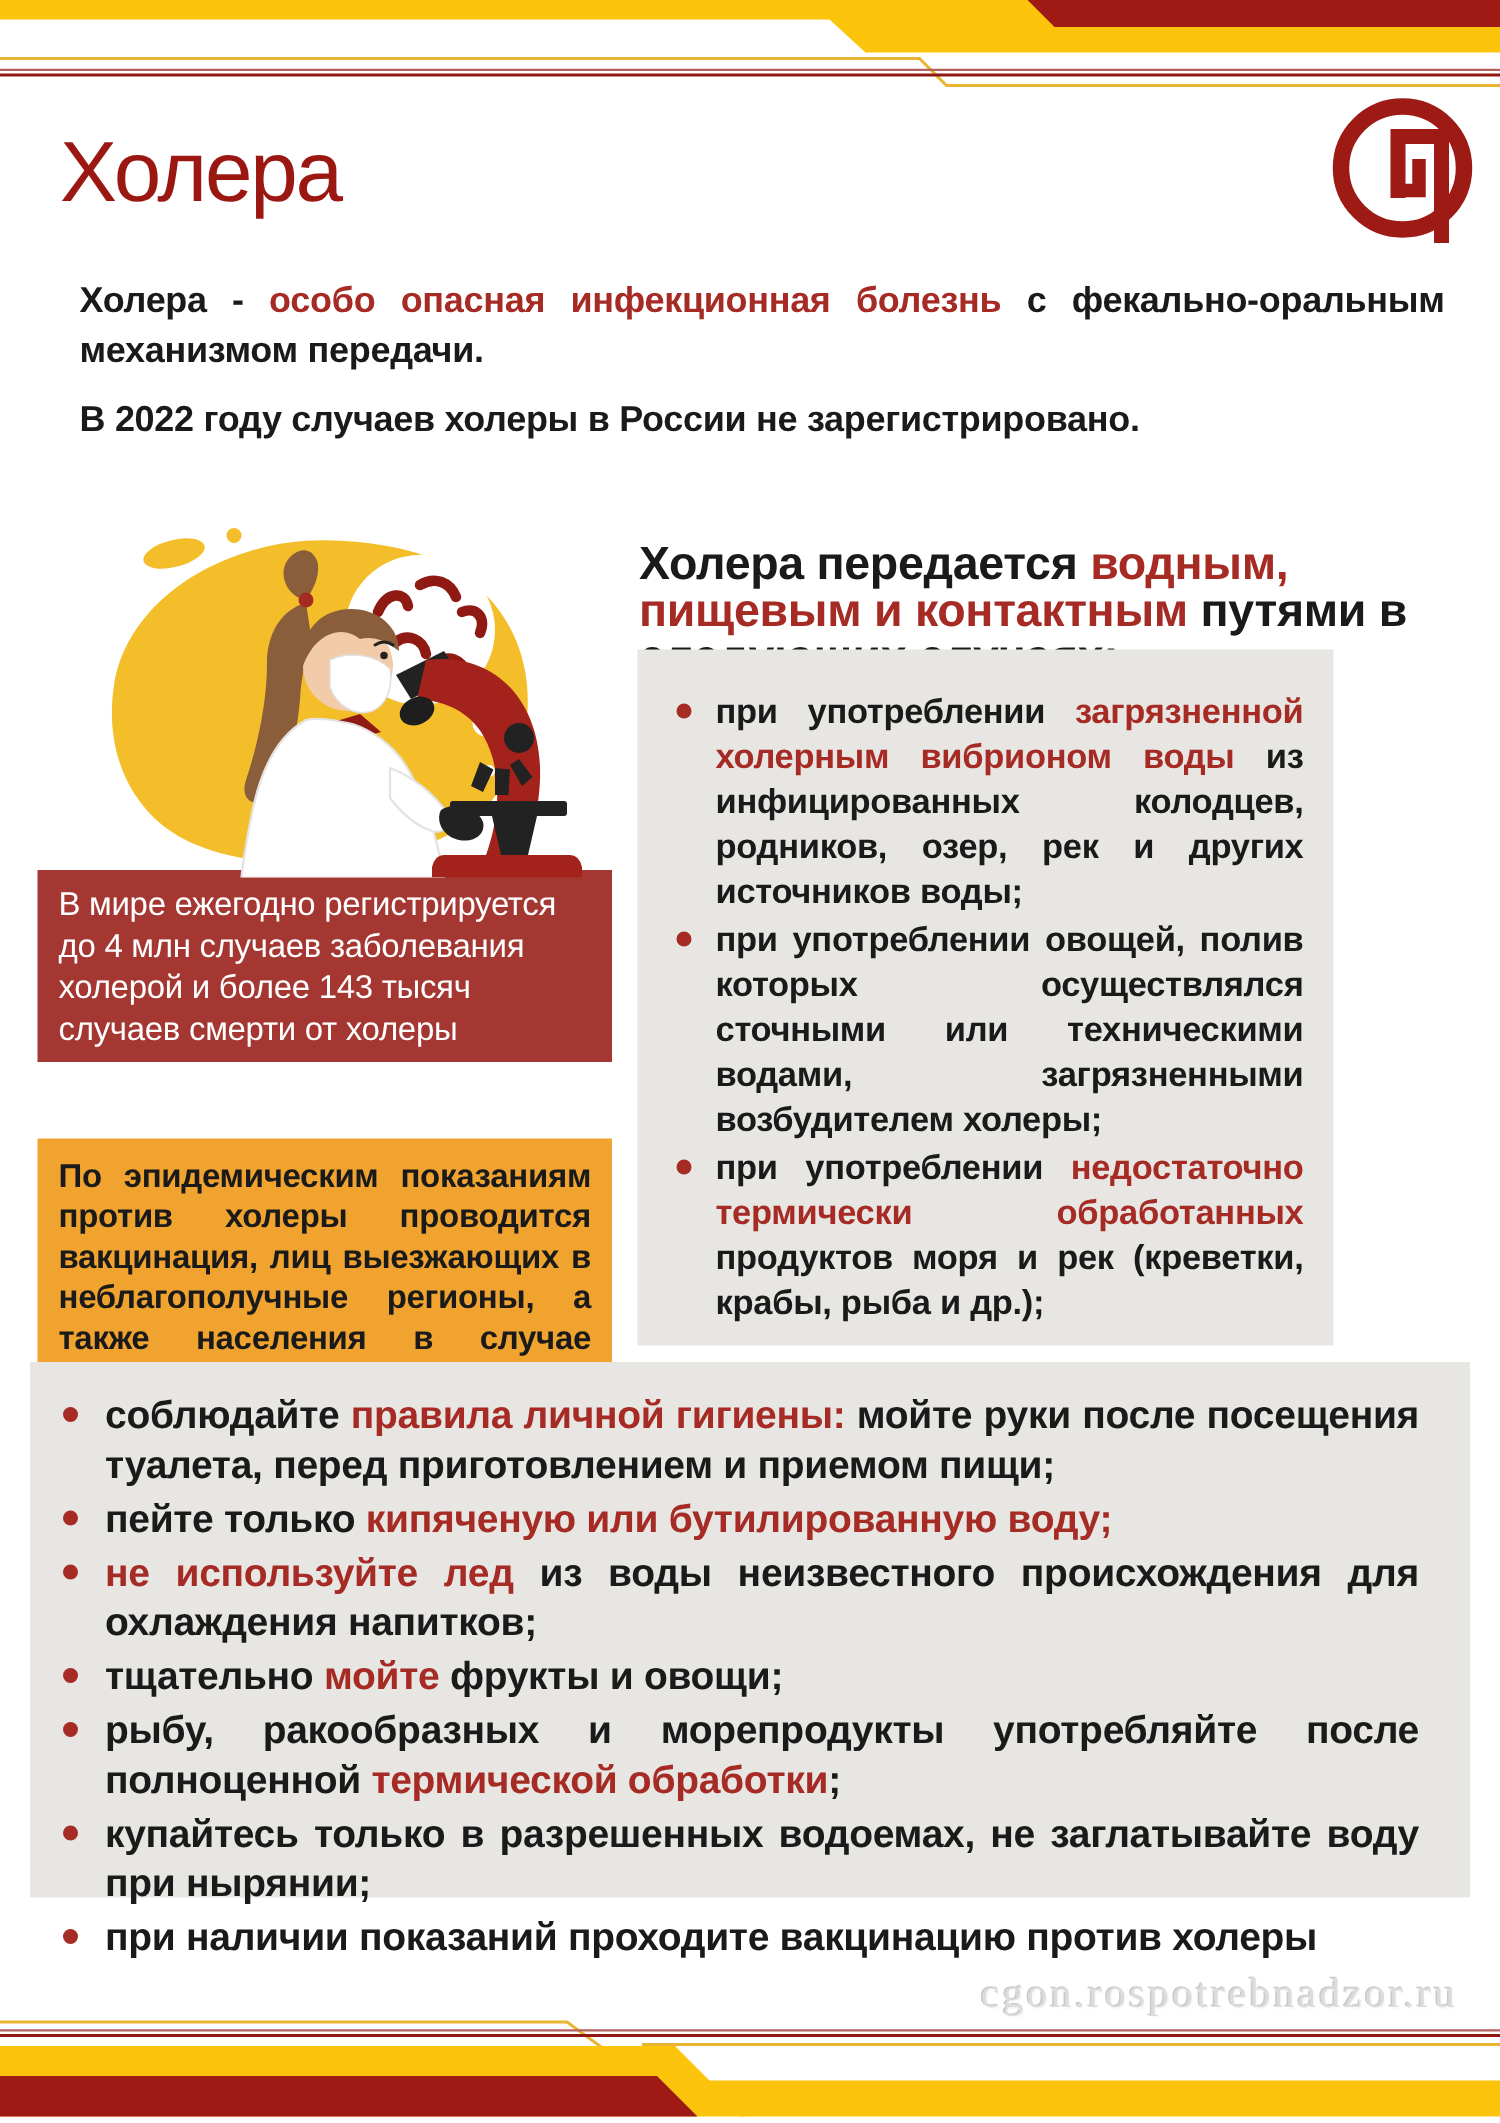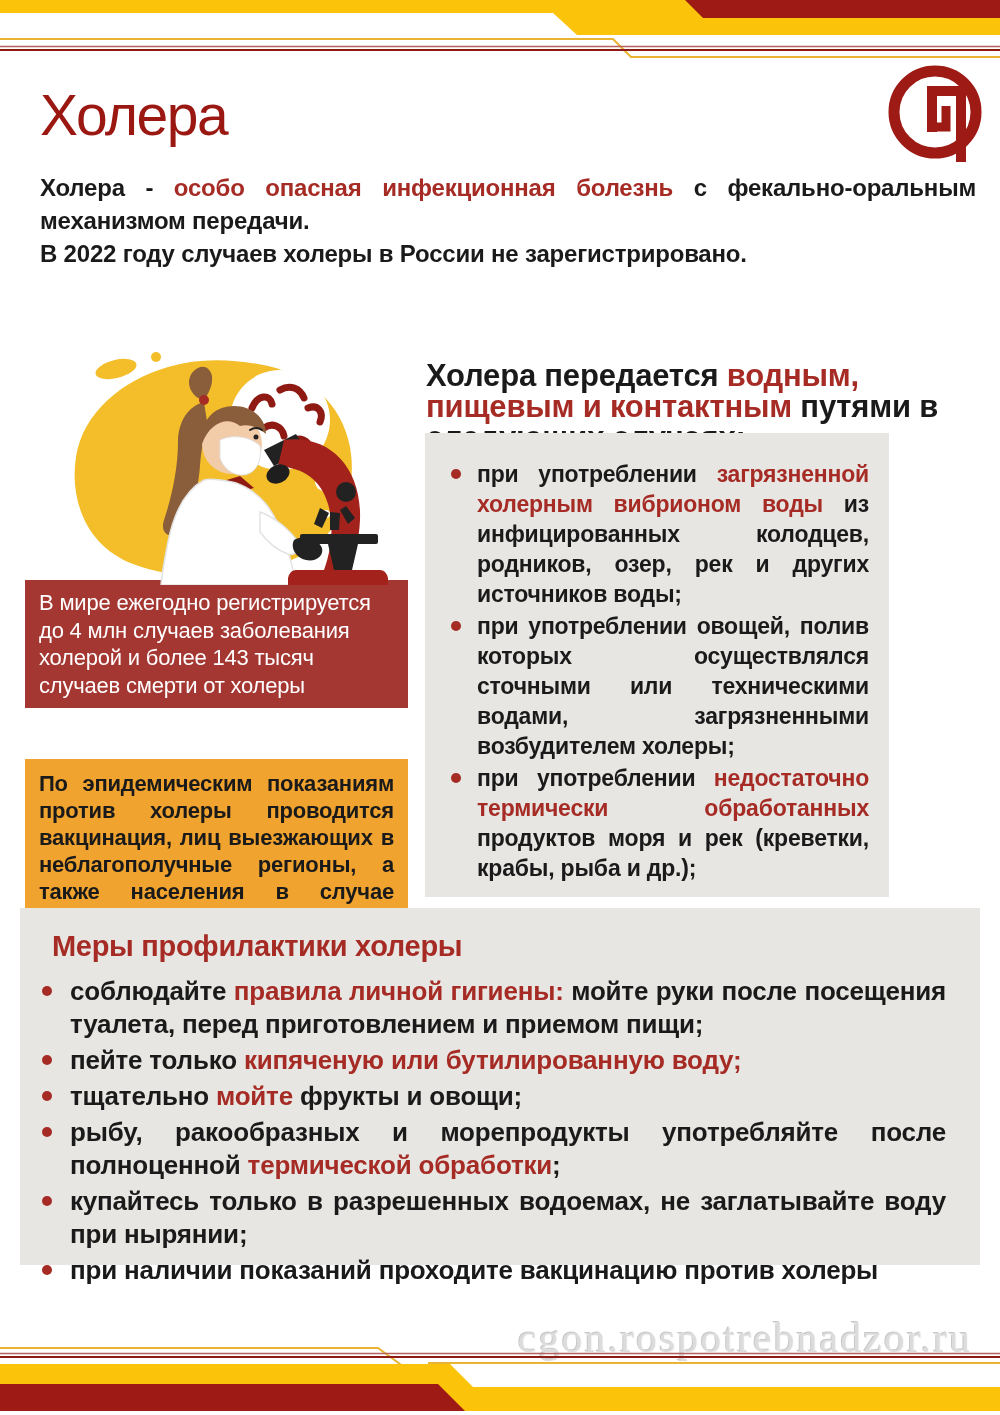--- a/index.html
+++ b/index.html
@@ -11,21 +11,21 @@
   .abs{position:absolute}
 
   .page-title{
     position:absolute;left:40px;top:82px;margin:0;
     font-size:57px;font-weight:normal;color:var(--title-red,#9B1712);letter-spacing:-1.5px;text-align:center;
   }
   .intro{
     position:absolute;left:40px;top:171px;width:936px;
     font-size:24px;font-weight:bold;line-height:33px;text-align:justify;letter-spacing:-0.2px;
   }
-  .intro p{margin:0}
+  .intro p{margin:13px}
 
   .trans-heading{
     position:absolute;left:426px;top:360px;width:540px;
     font-size:31px;font-weight:bold;line-height:31px;letter-spacing:-0.2px;
   }
   .trans-box{
     position:absolute;left:425px;top:433px;width:464px;height:464px;
     background:var(--panel-gray,#E7E6E3);box-sizing:border-box;padding:24px 20px 14px 22px;
   }
   ul.blist{list-style:none;margin:0;padding:0;font-weight:bold;text-align:justify;letter-spacing:-0.2px}
@@ -54,21 +54,21 @@
   .prev-box h2{
     margin:6px 0 12px 14px;font-size:29px;font-weight:bold;
     color:var(--accent-red,#A62B25);letter-spacing:-0.3px;
   }
   .prev-box .blist{font-size:26px;line-height:33px}
   .prev-box .blist li{margin:3px 0;padding-left:32px}
   .prev-box .blist li::before{top:11px}
 
   .watermark{
     position:absolute;right:28px;top:1314px;
-    font-family:"Liberation Serif",serif;font-size:42px;letter-spacing:2px;
+    font-family:"Liberation Serif",serif;font-size:28px;letter-spacing:2px;
     color:var(--watermark-gray,#DCDCDC);
     text-shadow:1px 1px 0 #fafafa,-1px -1px 0 #c9c9c9;
   }
 
   .top-band{left:0;top:0}
   .bottom-band{left:0;bottom:0}
   .logo{left:888px;top:62px}
   .illu{left:28px;top:342px;z-index:2}
 </style>
 </head>
@@ -151,24 +151,24 @@
 
 <div class="trans-box">
   <ul class="blist">
       <li><span>при употреблении </span><span class="accent">загрязненной холерным вибрионом воды</span><span> из инфицированных колодцев, родников, озер, рек и других источников воды;</span></li>
       <li><span>при употреблении овощей, полив которых осуществлялся сточными или техническими водами, загрязненными возбудителем холеры;</span></li>
       <li><span>при употреблении </span><span class="accent">недостаточно термически обработанных</span><span> продуктов моря и рек (креветки, крабы, рыба и др.);</span></li>
     </ul>
 </div>
 
 <div class="prev-box">
-  <h2>Меры профилактики холеры</h2>
   <ul class="blist">
       <li><span>соблюдайте </span><span class="accent">правила личной гигиены:</span><span> мойте руки после посещения туалета, перед приготовлением и приемом пищи;</span></li>
       <li><span>пейте только </span><span class="accent">кипяченую или бутилированную воду;</span></li>
+      <li><span class="accent">не используйте лед</span><span> из воды неизвестного происхождения для охлаждения напитков;</span></li>
       <li><span>тщательно </span><span class="accent">мойте</span><span> фрукты и овощи;</span></li>
       <li><span>рыбу, ракообразных и морепродукты употребляйте после полноценной </span><span class="accent">термической обработки</span><span>;</span></li>
       <li><span>купайтесь только в разрешенных водоемах, не заглатывайте воду при нырянии;</span></li>
       <li><span>при наличии показаний проходите вакцинацию против холеры</span></li>
     </ul>
 </div>
 
 <div class="watermark">cgon.rospotrebnadzor.ru</div>
 
 <svg class="abs bottom-band" width="1000" height="75" viewBox="0 0 1000 75">

